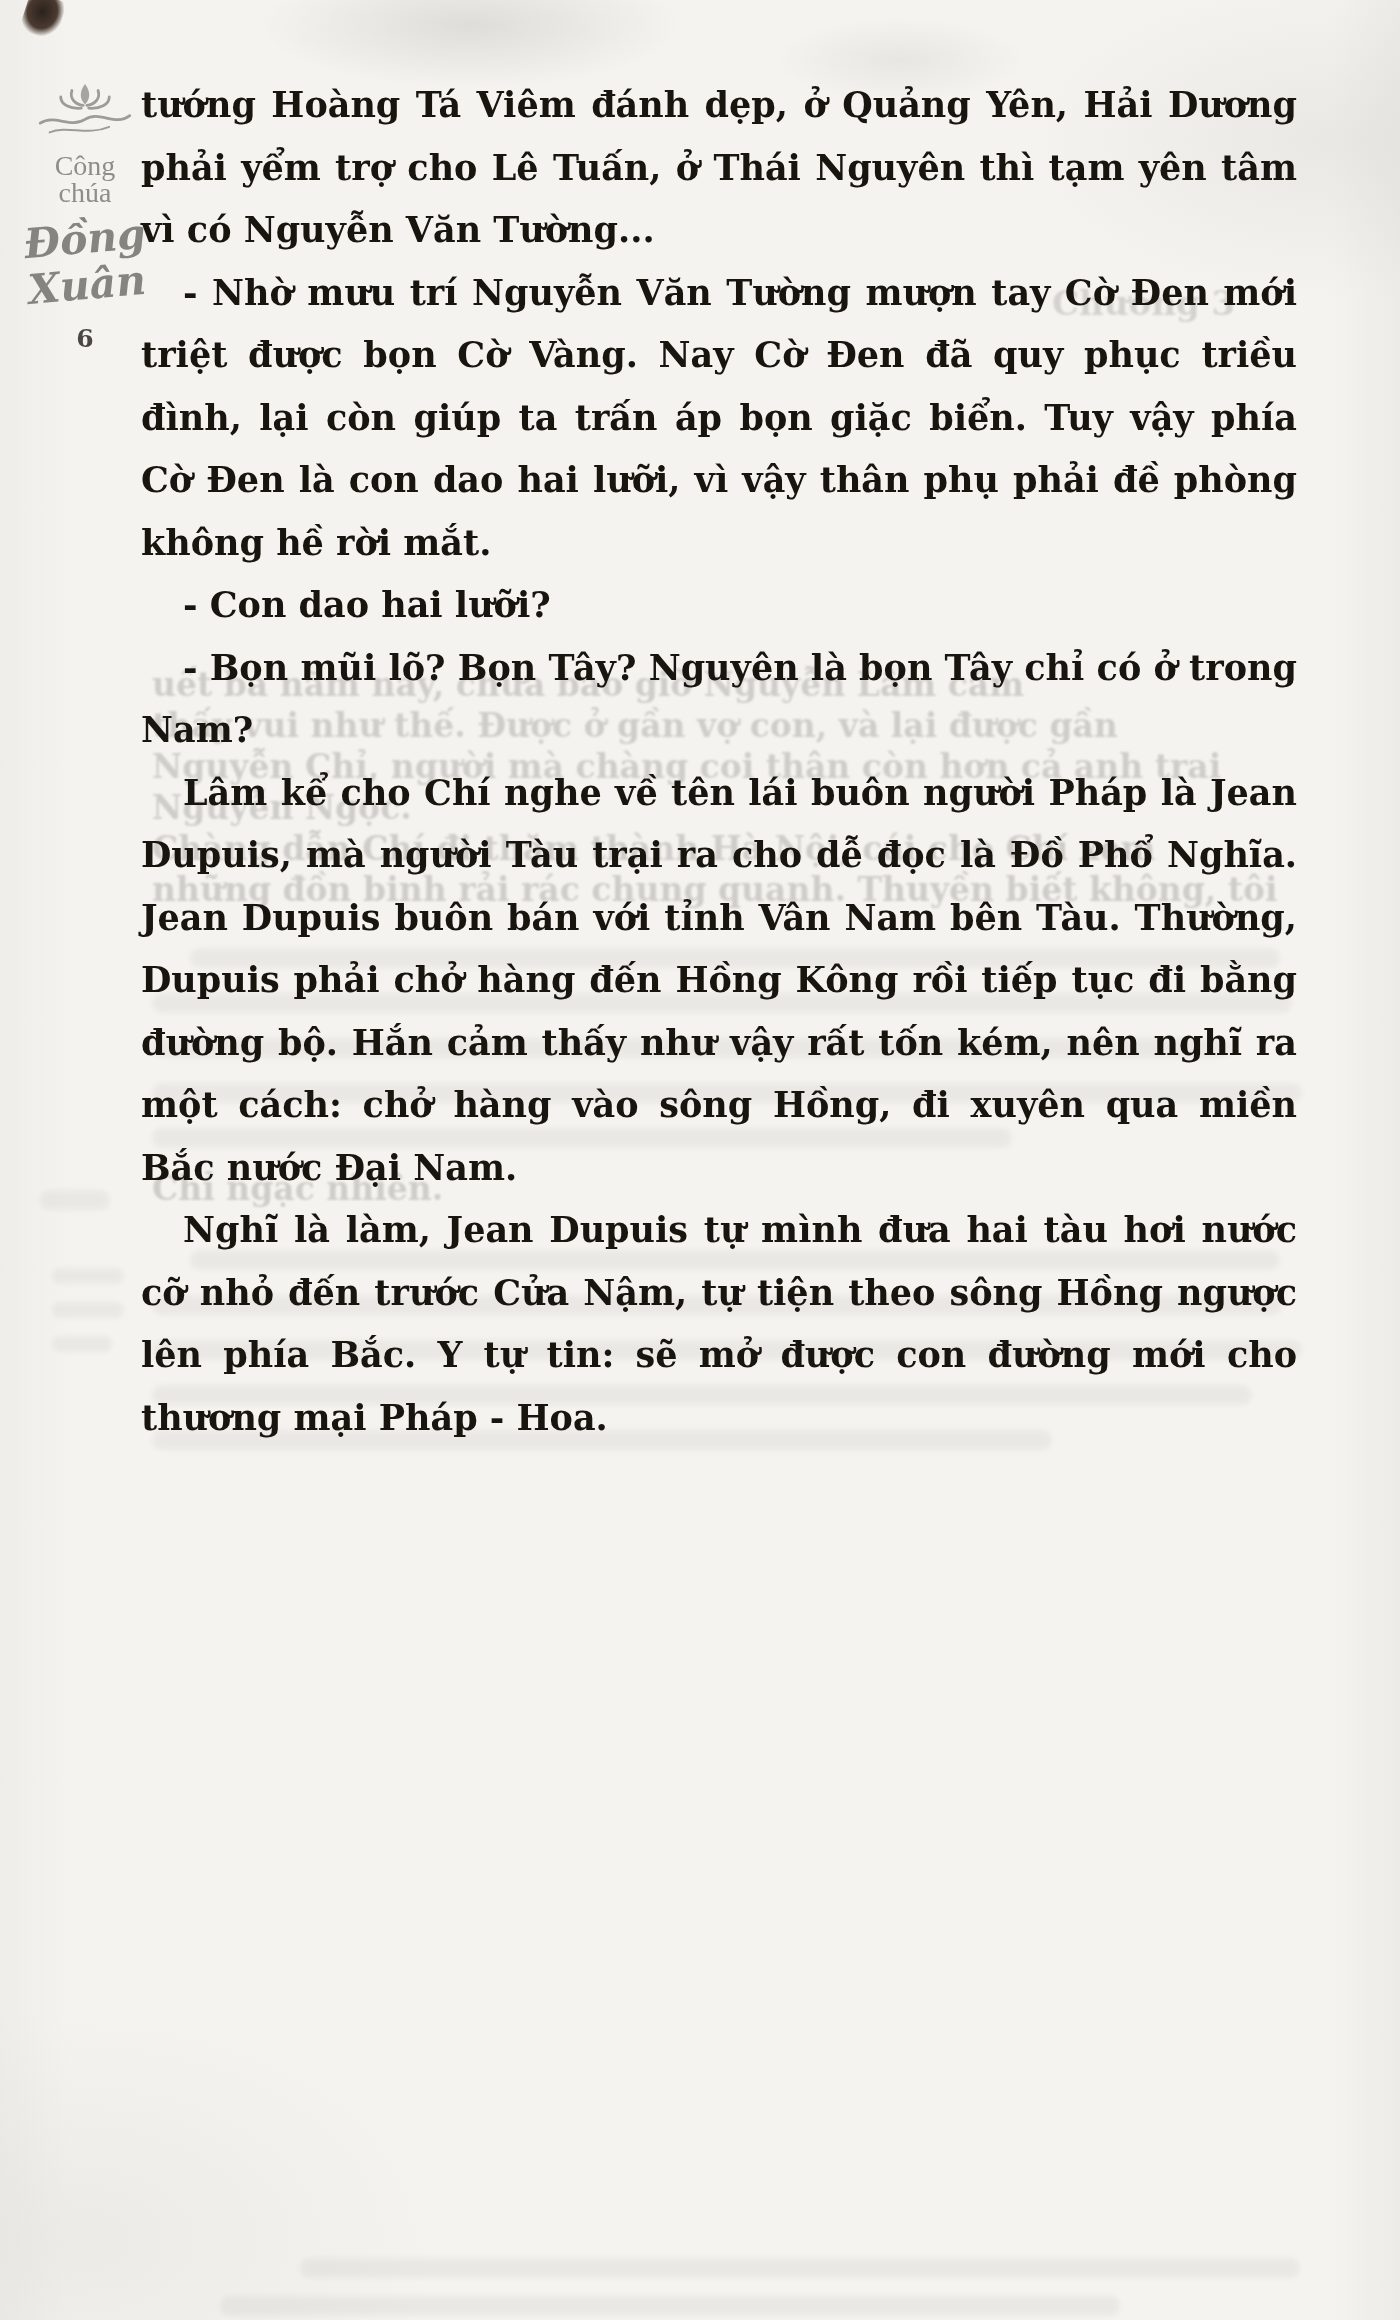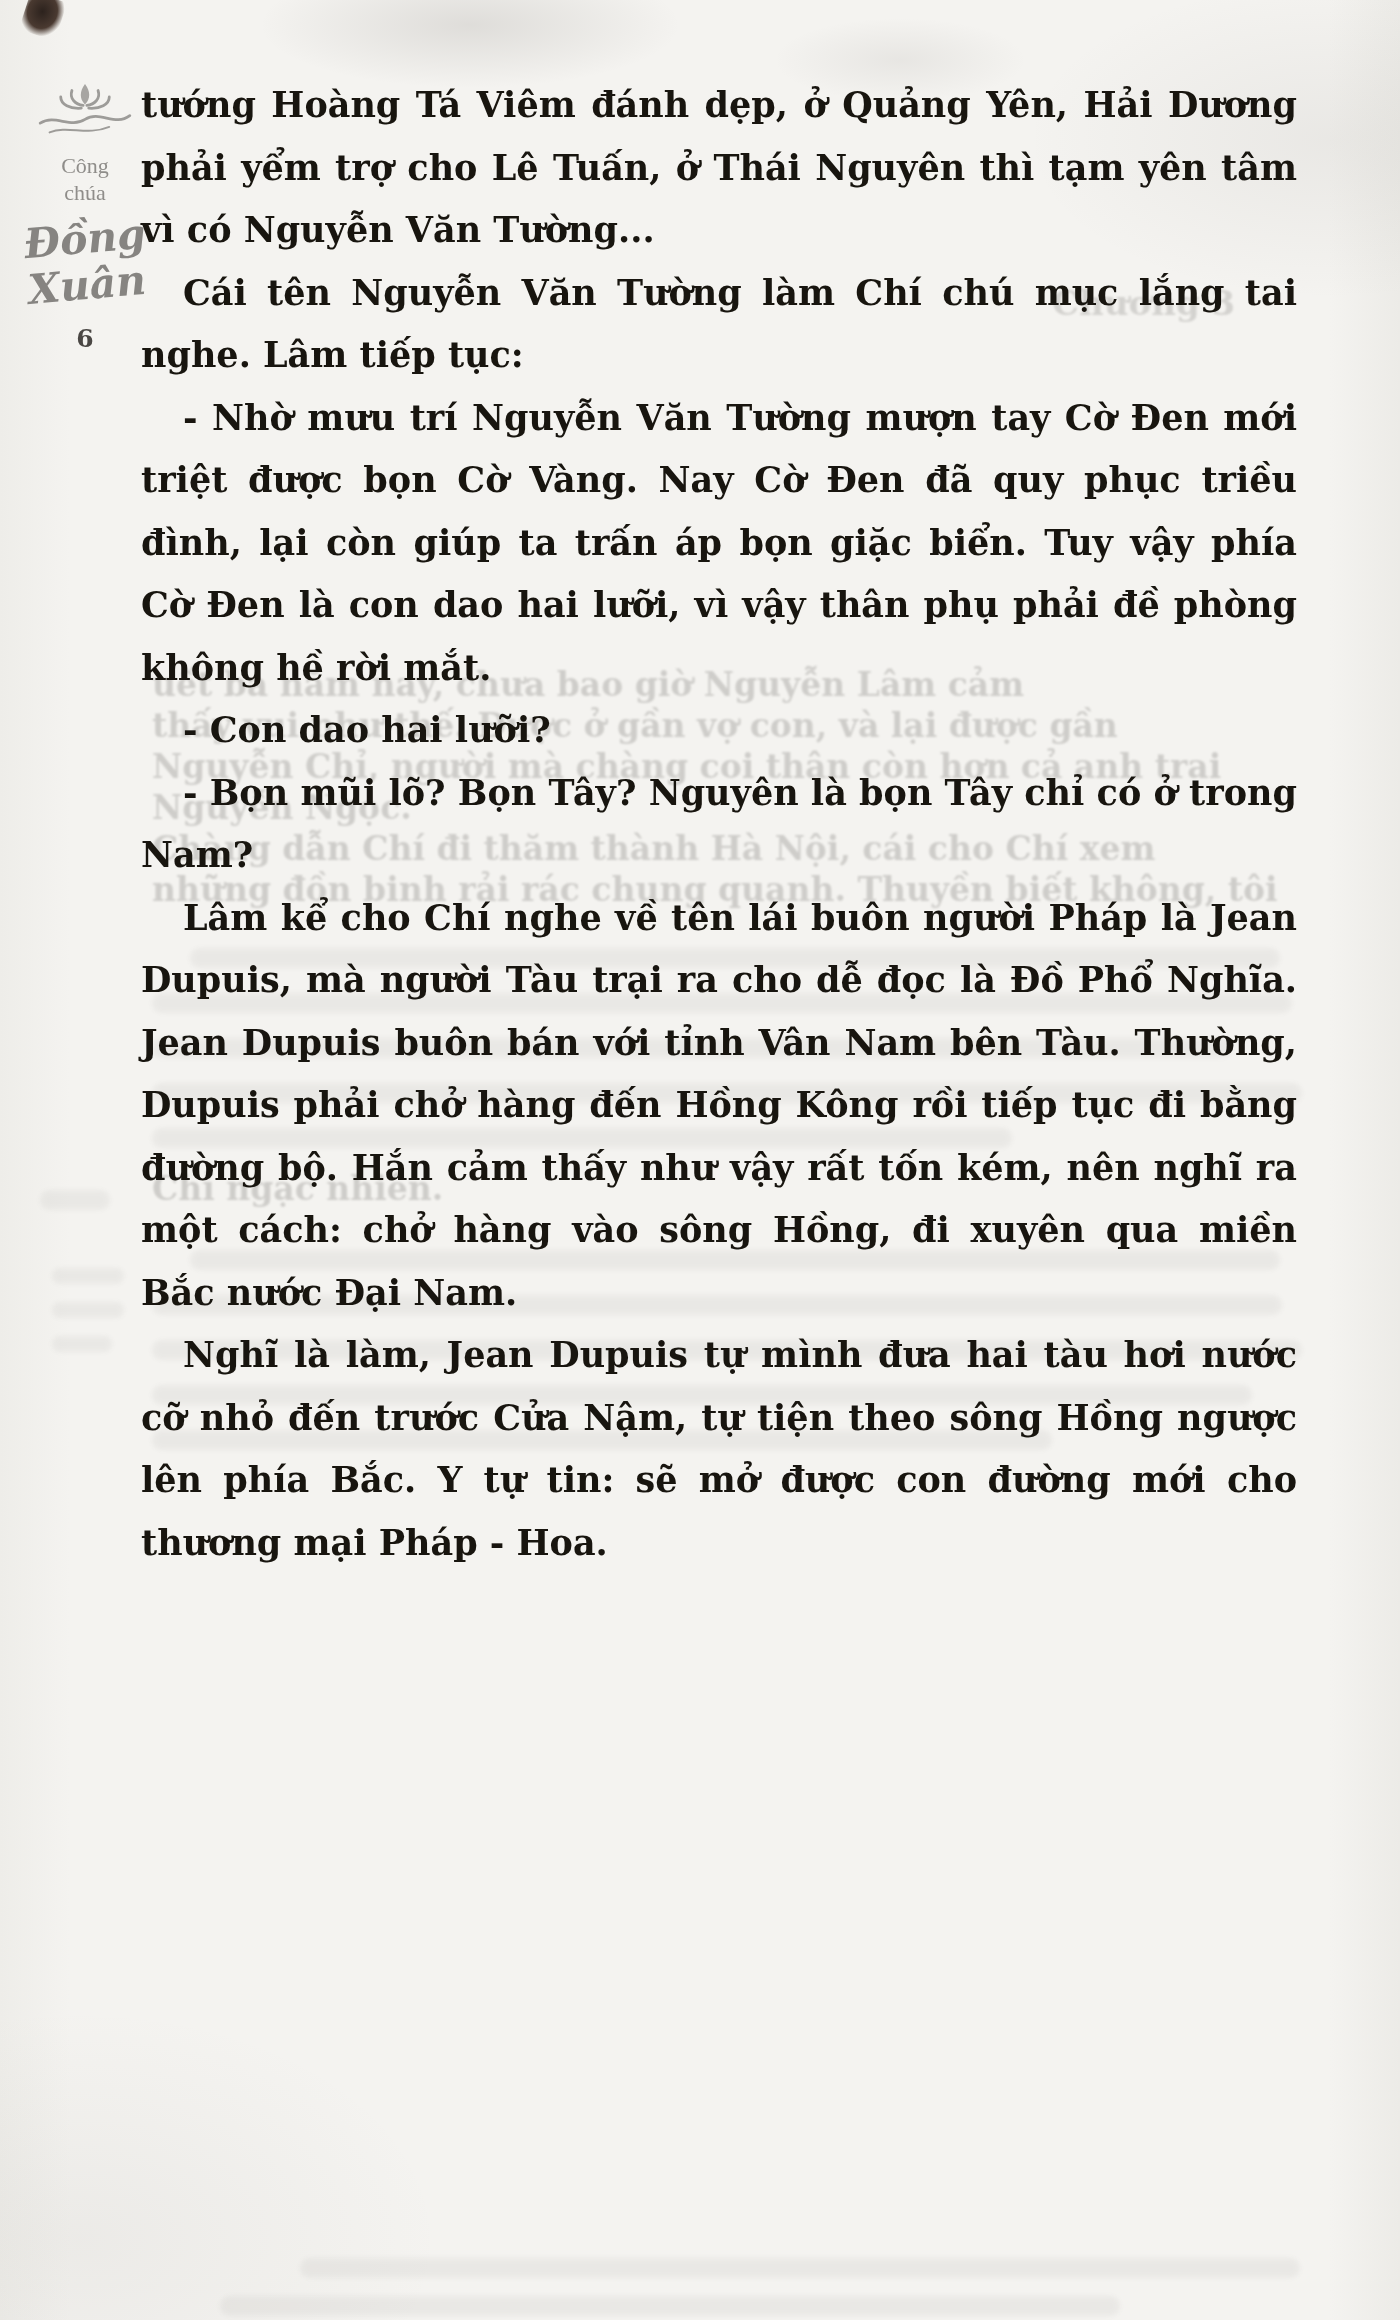--- a/index.html
+++ b/index.html
@@ -22,21 +22,21 @@
     background: radial-gradient(ellipse at 45% 40%, #2c221d 0%, #4a3a31 50%, transparent 74%);
     transform: rotate(18deg);
   }
 
   
   .margin-col {
     position:absolute; left:26px; top:78px; width:118px;
     text-align:center; z-index:3;
   }
   .ornament { width:112px; height:66px; display:block; margin:0 auto; opacity:.85; }
-  .series-label { font-size:22px; line-height:27px; color:#8f8d8a; margin-top:8px;
+  .series-label { font-size:28px; line-height:27px; color:#8f8d8a; margin-top:8px;
     font-family:"Liberation Serif",serif; }
   .script-title { margin-top:10px; font-size:41px; line-height:46px; color:#868481;
     font-style:italic; font-weight:bold; transform:rotate(-5deg);
     font-family:"DejaVu Serif",serif; }
   .page-number { margin-top:16px; font-size:25px; color:#4a4744; font-weight:bold; }
 
   
   .main-text {
     position:absolute; left:141px; top:74px; width:1156px; z-index:2;
     font-size:35px; line-height:62.5px; color:#18150f;
@@ -116,21 +116,20 @@
   <div class="smudge" style="left:152px; top:1430px; width:900px;"></div>
   <div class="smudge" style="left:40px;  top:1190px; width:70px;"></div>
   <div class="smudge" style="left:52px;  top:1268px; width:72px; height:16px;"></div>
   <div class="smudge" style="left:52px;  top:1302px; width:72px; height:16px;"></div>
   <div class="smudge" style="left:52px;  top:1336px; width:60px; height:16px;"></div>
   <div class="smudge" style="left:300px; top:2258px; width:1000px;"></div>
   <div class="smudge" style="left:220px; top:2296px; width:900px;"></div>
 
   <main class="main-text" id="page-text">
       <p class="para">tướng Hoàng Tá Viêm đánh dẹp, ở Quảng Yên, Hải Dương phải yểm trợ cho Lê Tuấn, ở Thái Nguyên thì tạm yên tâm vì có Nguyễn Văn Tường...</p>
-      <p class="para indent">Cái tên Nguyễn Văn Tường làm Chí chú mục lắng tai nghe. Lâm tiếp tục:</p>
       <p class="para indent">- Nhờ mưu trí Nguyễn Văn Tường mượn tay Cờ Đen mới triệt được bọn Cờ Vàng. Nay Cờ Đen đã quy phục triều đình, lại còn giúp ta trấn áp bọn giặc biển. Tuy vậy phía Cờ Đen là con dao hai lưỡi, vì vậy thân phụ phải đề phòng không hề rời mắt.</p>
       <p class="para indent">- Con dao hai lưỡi?</p>
       <p class="para indent">- Bọn mũi lõ? Bọn Tây? Nguyên là bọn Tây chỉ có ở trong Nam?</p>
       <p class="para indent">Lâm kể cho Chí nghe về tên lái buôn người Pháp là Jean Dupuis, mà người Tàu trại ra cho dễ đọc là Đồ Phổ Nghĩa. Jean Dupuis buôn bán với tỉnh Vân Nam bên Tàu. Thường, Dupuis phải chở hàng đến Hồng Kông rồi tiếp tục đi bằng đường bộ. Hắn cảm thấy như vậy rất tốn kém, nên nghĩ ra một cách: chở hàng vào sông Hồng, đi xuyên qua miền Bắc nước Đại Nam.</p>
       <p class="para indent">Nghĩ là làm, Jean Dupuis tự mình đưa hai tàu hơi nước cỡ nhỏ đến trước Cửa Nậm, tự tiện theo sông Hồng ngược lên phía Bắc. Y tự tin: sẽ mở được con đường mới cho thương mại Pháp - Hoa.</p>
     </main>
 
 </div>
 
 </body></html>

